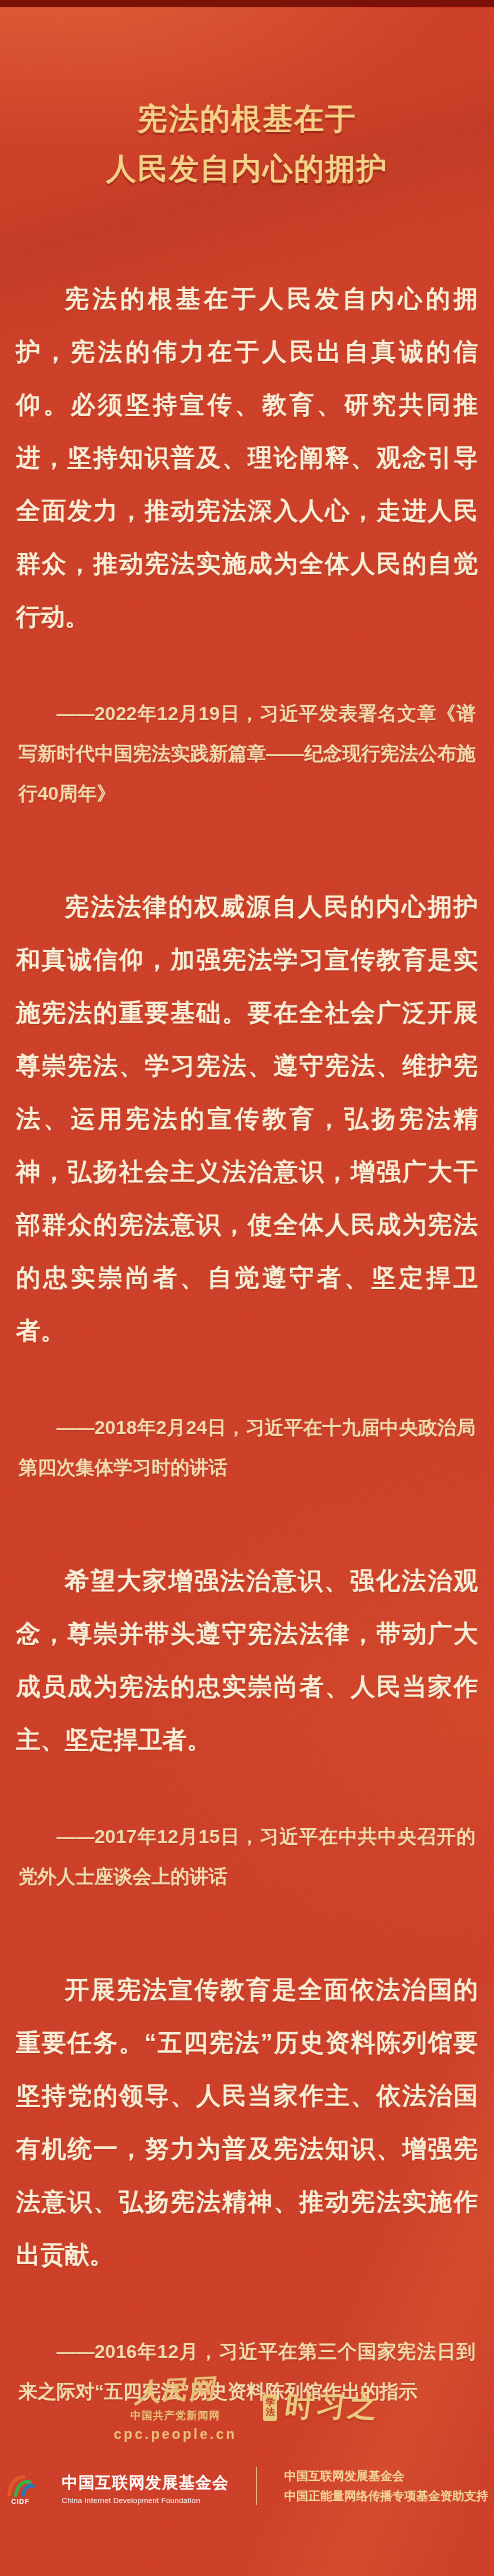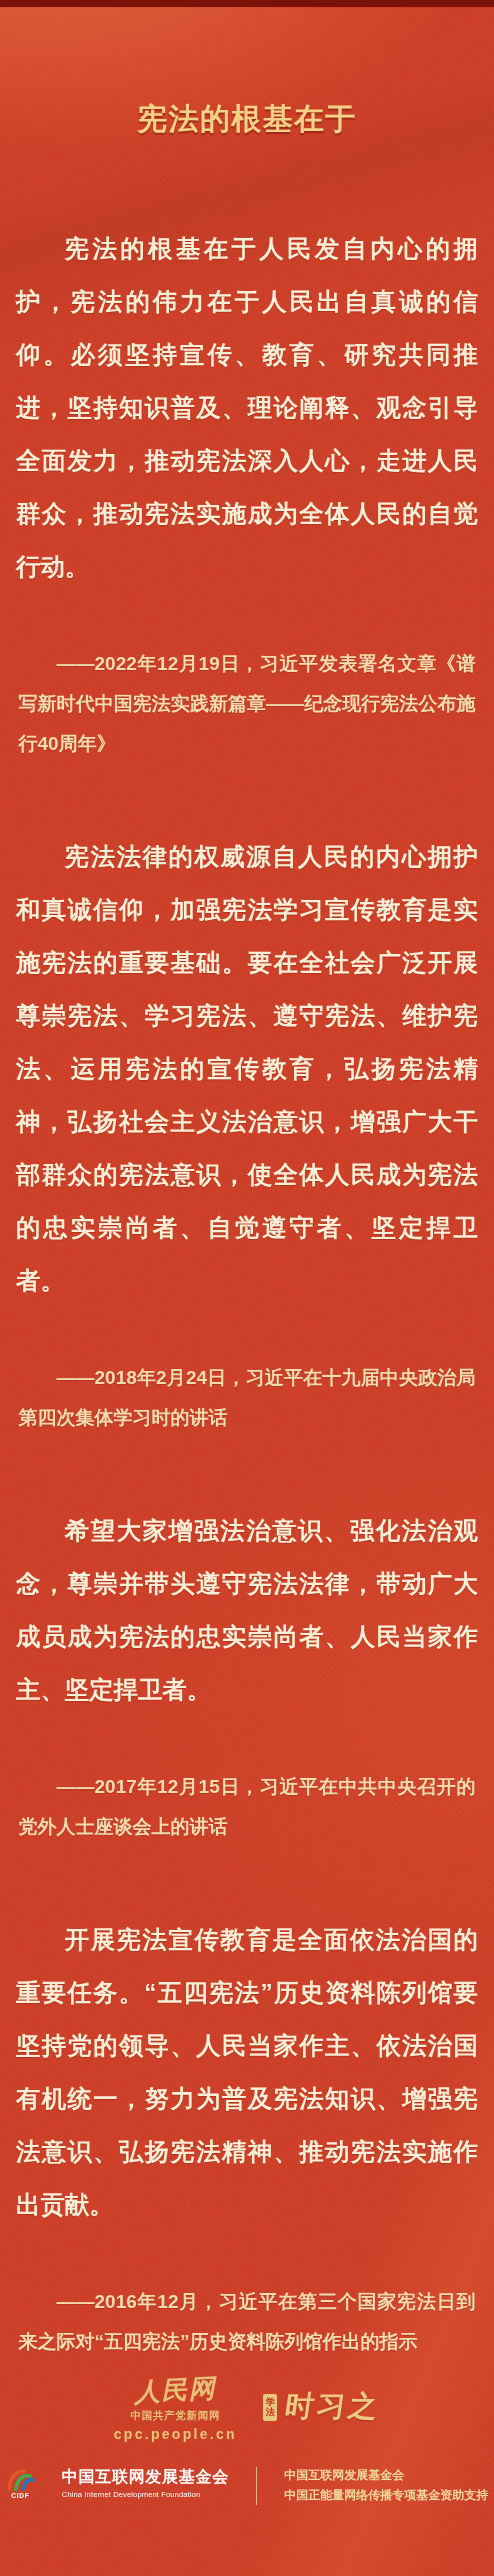--- a/index.html
+++ b/index.html
@@ -62,21 +62,21 @@
     width:14.5px; padding:2.6px 1.3px; border-radius:2px;
     background:#e9c77c; color:#c03322;
     font-size:9.2px; font-weight:800; line-height:10.5px;
     text-align:center; word-break:break-all;
   }
   .shixizhi {
     font-size:29px; font-weight:900; letter-spacing:2.6px; color:#eccb80;
     transform:skewX(-8deg);
     text-shadow:0 1.3px 1.3px rgba(120,20,10,.4);
   }
-  .f-row2 { display:flex; align-items:flex-start; gap:27px; }
+  .f-row2 { display:flex; align-items:flex-end; gap:27px; }
   .cidf-logo { display:flex; flex-direction:column; align-items:center; gap:0.7px; }
   .cidf-abbr { font-size:6.6px; font-weight:700; letter-spacing:0.7px; color:#ffffff; }
   .cidf-names { display:flex; flex-direction:column; }
   .cidf-cn { font-size:16px; font-weight:800; letter-spacing:0.7px; color:#ffffff; }
   .cidf-en { margin-top:2px; font-size:7.6px; color:#ffffff; letter-spacing:0.1px; }
   .divider { width:1.3px; height:38px; background:#ddbb7e; }
   .credits { display:flex; flex-direction:column; gap:3.3px; }
   .credit-line { font-size:12px; font-weight:700; line-height:1.4; color:#f2d89e; }
 </style>
 </head>
@@ -95,20 +95,21 @@
       <feColorMatrix type="matrix" values="0 0 0 0 0.45  0 0 0 0 0.08  0 0 0 0 0.03  0 0 0 0.10 0"></feColorMatrix>
     </filter>
     <rect width="750" height="3907" filter="url(#gLight)"></rect>
     <rect width="750" height="3907" filter="url(#gDark)"></rect>
   </svg>
 
   <div class="content">
 
     <h1 class="title">
       <span>宪法的根基在于</span>
+      <span>人民发自内心的拥护</span>
     </h1>
 
     <section class="quote">
       <p class="qtext">宪法的根基在于人民发自内心的拥护，宪法的伟力在于人民出自真诚的信仰。必须坚持宣传、教育、研究共同推进，坚持知识普及、理论阐释、观念引导全面发力，推动宪法深入人心，走进人民群众，推动宪法实施成为全体人民的自觉行动。</p>
       <p class="qsrc">——2022年12月19日，习近平发表署名文章《谱写新时代中国宪法实践新篇章——纪念现行宪法公布施行40周年》</p>
     </section>
 
     <section class="quote">
       <p class="qtext">宪法法律的权威源自人民的内心拥护和真诚信仰，加强宪法学习宣传教育是实施宪法的重要基础。要在全社会广泛开展尊崇宪法、学习宪法、遵守宪法、维护宪法、运用宪法的宣传教育，弘扬宪法精神，弘扬社会主义法治意识，增强广大干部群众的宪法意识，使全体人民成为宪法的忠实崇尚者、自觉遵守者、坚定捍卫者。</p>
       <p class="qsrc">——2018年2月24日，习近平在十九届中央政治局第四次集体学习时的讲话</p>

